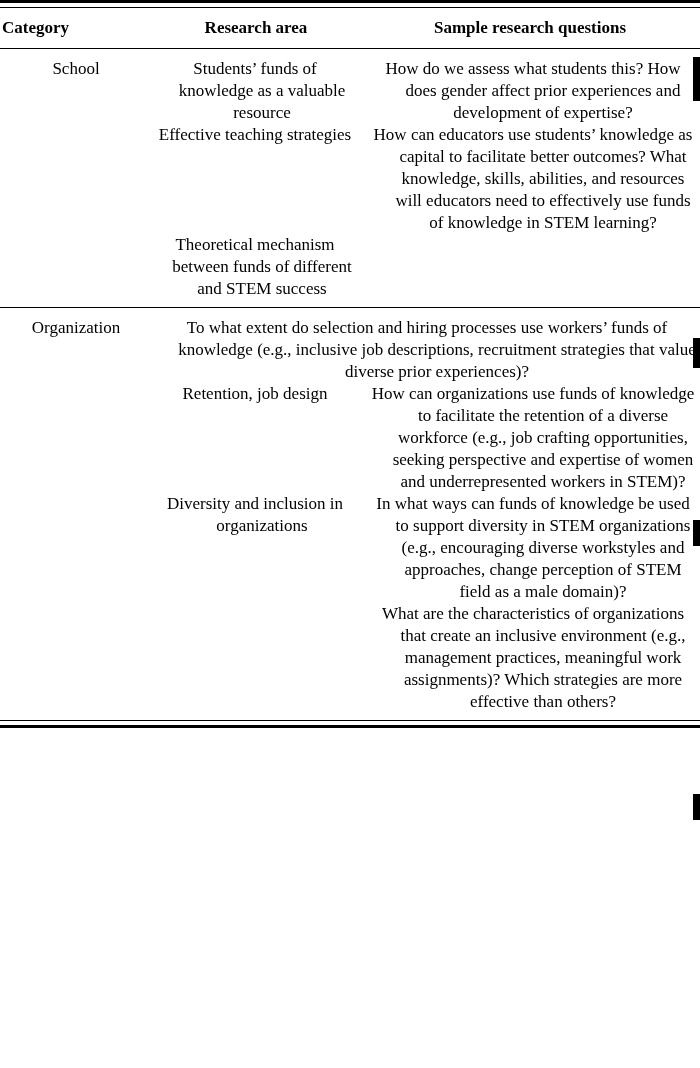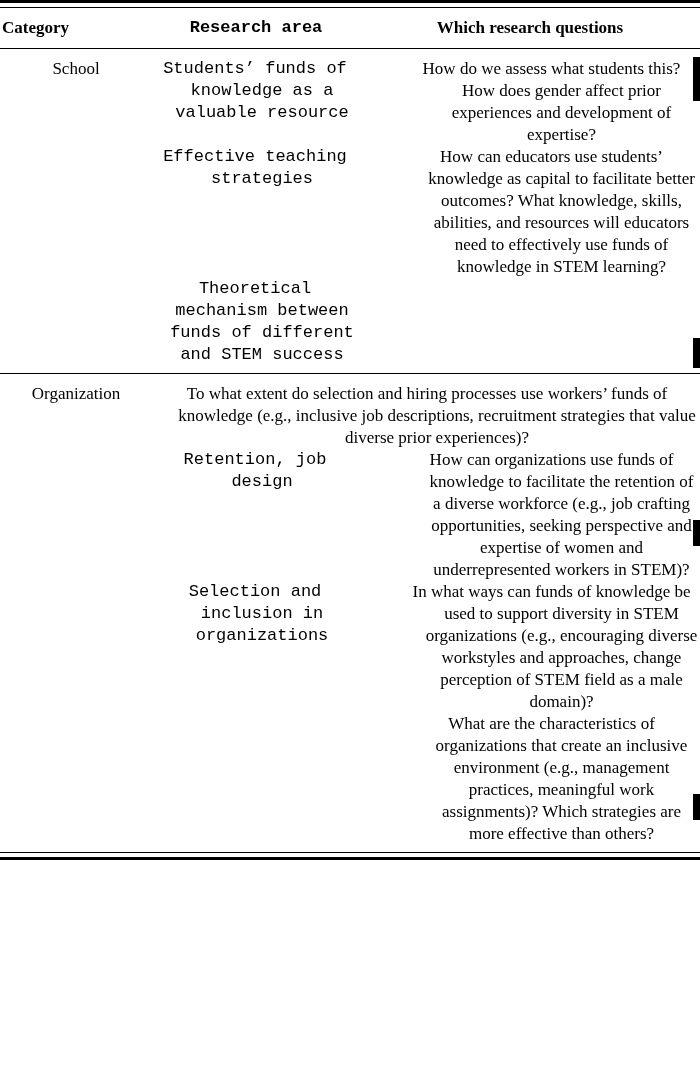--- a/index.html
+++ b/index.html
@@ -18,29 +18,29 @@
     background: #ffffff;
     overflow: hidden;
   }
   
   .rule-double-top    { height: 8px; border-top: 3.5px solid #000; border-bottom: 1.5px solid #000; }
   .rule-double-bottom { height: 8px; border-top: 1.5px solid #000; border-bottom: 3.5px solid #000; }
   .rule-single        { border-top: 1.5px solid #000; height: 0; }
 
   
   .col-cat  { flex: 0 0 150px; padding-left: 2px; }
-  .col-area { flex: 0 0 212px; font-family: Liberation Mono, monospace; }
+  .col-area { flex: 0 0 212px; }
   .col-q    { flex: 1 1 auto; padding-right: 2px; }
 
   .header-row { display: flex; padding: 9px 0 9px 0; font-weight: bold; }
   .header-row .col-area, .header-row .col-q { text-align: center; }
 
   .t-section { display: flex; padding: 9px 0 7px 0; text-align: center; }
   .t-section .rows { flex: 1 1 auto; display: flex; flex-direction: column; }
-  .t-row { display: flex; gap: 37px; }
+  .t-row { display: flex; }
 
   .cat-cell { }
   .area-cell {
     padding-left: 20px;   
     text-indent: -14px;
     padding-right: 8px;
   }
   .q-para {
     padding-left: 26px;   
     text-indent: -20px;
@@ -56,21 +56,21 @@
 </head>
 <body>
 
 <div class="page">
 
   <div class="rule-double-top"></div>
 
   <div class="header-row">
     <div class="col-cat">Category</div>
     <div class="col-area">Research area</div>
-    <div class="col-q">Which research questions</div>
+    <div class="col-q">Sample research questions</div>
   </div>
 
   <div class="rule-single"></div>
 
   <section class="t-section">
     <div class="col-cat cat-cell">School</div>
     <div class="rows">
 
       <div class="t-row">
         <div class="col-area area-cell">Students’ funds of knowledge as a valuable resource</div>
@@ -106,21 +106,21 @@
       </div>
 
       <div class="t-row">
         <div class="col-area area-cell">Retention, job design</div>
         <div class="col-q">
           <p class="q-para">How can organizations use funds of knowledge to facilitate the retention of a diverse workforce (e.g., job crafting opportunities, seeking perspective and expertise of women and underrepresented workers in STEM)?</p>
         </div>
       </div>
 
       <div class="t-row">
-        <div class="col-area area-cell">Selection and inclusion in organizations</div>
+        <div class="col-area area-cell">Diversity and inclusion in organizations</div>
         <div class="col-q">
           <p class="q-para">In what ways can funds of knowledge be used to support diversity in STEM organizations (e.g., encouraging diverse workstyles and approaches, change perception of STEM field as a male domain)?</p>
           <p class="q-para">What are the characteristics of organizations that create an inclusive environment (e.g., management practices, meaningful work assignments)? Which strategies are more effective than others?</p>
         </div>
       </div>
 
     </div>
   </section>
 
   <div class="rule-double-bottom"></div>

